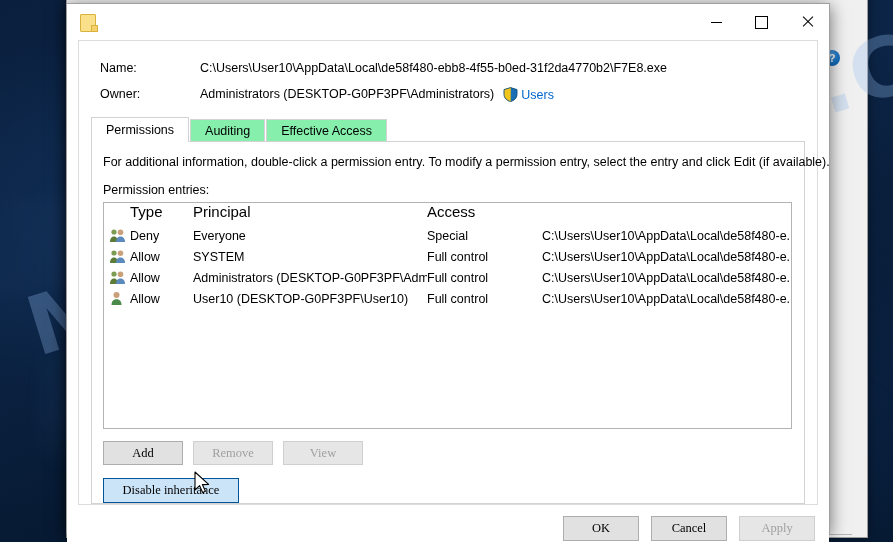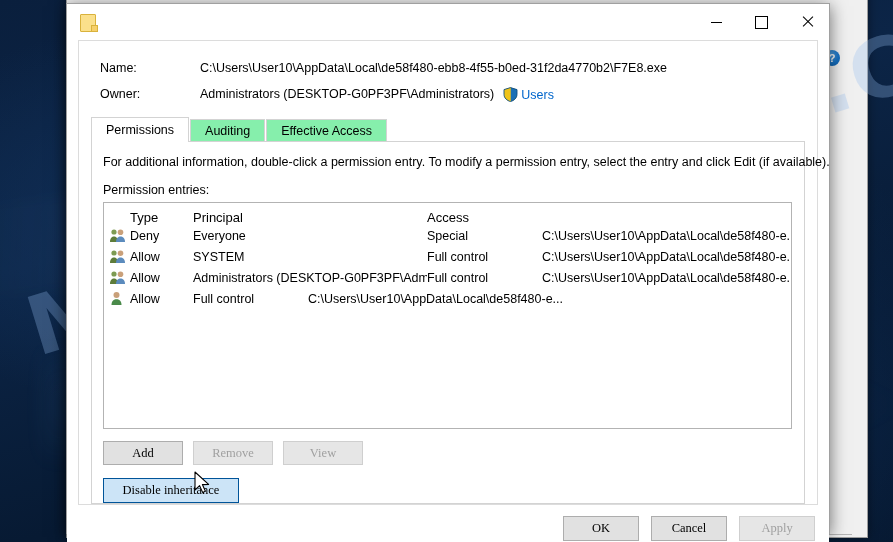--- a/index.html
+++ b/index.html
@@ -335,22 +335,22 @@
     margin: 0 12px 0 11px;
     border: 1px solid #b3b3b3;
     background: #ffffff;
     height: 225px;
     overflow: hidden;
     position: relative;
   }
   .perm-header {
     display: flex;
     height: 22px;
-    align-items: flex-end;
-    font-size: 13px;
+    align-items: flex-start;
+    font-size: 15px;
     color: #000;
     background: #ffffff;
   }
   .perm-row {
     display: flex;
     height: 21px;
     align-items: center;
     font-size: 12.5px;
     color: #000;
     cursor: default;
@@ -557,20 +557,21 @@
             </div>
 
             <div class="perm-row">
               <div class="c-icon">
                 <svg class="user-ico" viewBox="0 0 17 15">
                   <circle cx="7.5" cy="4" r="3" fill="#c9a07a"></circle>
                   <path d="M2.5 14 C2.5 9.8 5 8.2 7.5 8.2 C10 8.2 12.5 9.8 12.5 14 Z" fill="#4a8a4a"></path>
                 </svg>
               </div>
               <div class="c-type">Allow</div>
+              <div class="c-princ">User10 (DESKTOP-G0PF3PF\User10)</div>
               <div class="c-access">Full control</div>
               <div class="c-inherit">C:\Users\User10\AppData\Local\de58f480-e...</div>
             </div>
           </div>
 
           <div id="action-buttons">
             <button class="btn" id="btn-add">Add</button>
             <button class="btn disabled" id="btn-remove" disabled="">Remove</button>
             <button class="btn disabled" id="btn-view" disabled="">View</button>
           </div>

